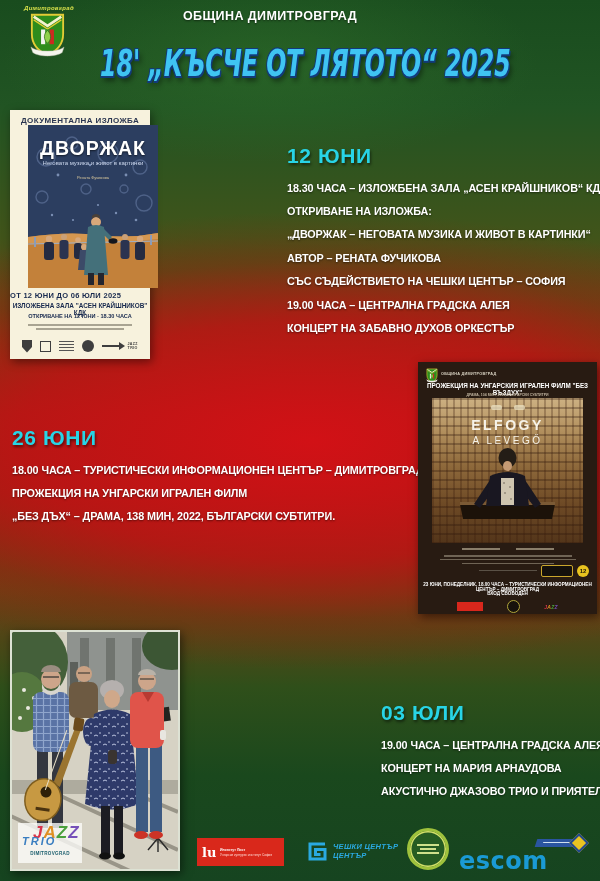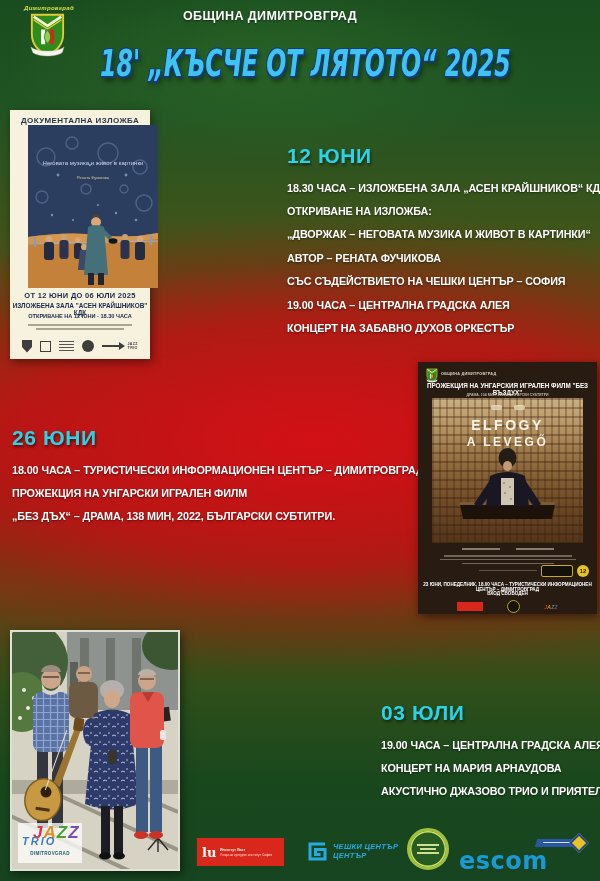--- a/index.html
+++ b/index.html
@@ -23,21 +23,21 @@
     text-shadow:2px 2px 0 #123a7a,-1px -1px 0 #123a7a,1px -1px 0 #123a7a,-1px 2px 0 #123a7a,4px 5px 6px rgba(0,0,0,.45);}
 
   
   .dvorak{position:absolute;left:10px;top:110px;width:140px;height:249px;background:#f7f2dd;box-shadow:2px 3px 9px rgba(0,0,0,.45);}
   .dv-tag{position:absolute;top:6px;left:0;right:0;text-align:center;font-weight:bold;font-size:8px;color:#2a3550;letter-spacing:.4px;}
   .dv-art{position:absolute;left:18px;top:15px;width:130px;height:163px;overflow:hidden;background:#2c3e60;}
   .dv-art svg{position:absolute;left:0;top:0;}
   .dv-title{position:absolute;top:12px;left:0;right:0;text-align:center;font-weight:bold;font-size:19.5px;color:#fff;letter-spacing:1px;text-shadow:0 1px 2px rgba(0,0,0,.6);}
   .dv-sub{position:absolute;top:35px;left:0;right:0;text-align:center;font-size:6px;color:#cdd8ee;}
   .dv-author{position:absolute;top:50px;left:0;right:0;text-align:center;font-size:4px;color:#d9c79c;}
-  .dv-dates{position:absolute;top:181px;left:0;right:0;text-align:center;font-weight:bold;font-size:7.5px;color:#17294e;letter-spacing:.3px;}
+  .dv-dates{position:absolute;top:181px;left:0;right:0;text-align:left;font-weight:bold;font-size:7.5px;color:#17294e;letter-spacing:.3px;}
   .dv-venue{position:absolute;top:192px;left:0;right:0;text-align:center;font-weight:bold;font-size:6.4px;color:#17294e;}
   .dv-opening{position:absolute;top:203px;left:0;right:0;text-align:center;font-weight:bold;font-size:5.6px;color:#17294e;}
   .dv-fine{position:absolute;top:214px;left:0;right:0;}
   .dv-fine i{display:block;width:104px;height:1.6px;background:#a9a492;margin:0 auto 2.6px auto;}
   .dv-fine i.short{width:88px;}
   .dv-logos{position:absolute;left:12px;right:12px;top:228px;height:16px;display:flex;justify-content:space-between;align-items:center;}
   .dvl-shield{width:10px;height:13px;background:#3e3e3e;clip-path:polygon(0 0,100% 0,100% 58%,50% 100%,0 58%);}
   .dvl-sq{width:9px;height:9px;border:1.5px solid #3e3e3e;}
   .dvl-circle{width:12px;height:12px;border-radius:50%;background:#3e3e3e;}
   .dvl-bars{width:15px;height:10px;background:repeating-linear-gradient(180deg,#555 0 1px,transparent 1px 3px);}
@@ -62,21 +62,21 @@
   .fp-heading{position:absolute;left:0;top:20px;width:200%;transform:scale(.5);transform-origin:0 0;text-align:center;font-size:12.6px;font-weight:bold;color:#fff;}
   .fp-subheading{position:absolute;left:0;top:31px;width:200%;transform:scale(.5);transform-origin:0 0;text-align:center;font-size:7px;font-weight:bold;color:#bfb29e;}
   .fp-still{position:absolute;left:14px;top:36px;width:151px;height:145px;overflow:hidden;
     background:
       repeating-linear-gradient(90deg, rgba(58,28,12,.28) 0 2px, rgba(0,0,0,0) 2px 7px),
       repeating-linear-gradient(180deg, rgba(40,18,8,.30) 0 2px, rgba(0,0,0,0) 2px 9px),
       linear-gradient(180deg,#cdb183 0%,#b3915f 22%,#8f6a3c 46%,#6f4b26 72%,#53351a 100%);}
   .fp-laurels{position:absolute;top:7px;left:0;right:0;display:flex;justify-content:center;gap:12px;}
   .fp-laurels i{display:block;width:11px;height:5px;background:rgba(235,225,195,.75);border-radius:2px;}
   .fp-title1{position:absolute;top:19px;left:0;right:0;text-align:center;font-weight:bold;font-size:14px;color:#f6f3e9;letter-spacing:2.5px;}
-  .fp-title2{position:absolute;top:37px;left:0;right:0;text-align:center;font-weight:bold;font-size:12px;color:#f6f3e9;letter-spacing:2.5px;}
+  .fp-title2{position:absolute;top:37px;left:0;right:0;text-align:center;font-weight:normal;font-size:10px;color:#f6f3e9;letter-spacing:2.5px;}
   .fp-fig{position:absolute;left:0;top:0;}
   .fp-names{position:absolute;top:186px;left:0;right:0;display:flex;justify-content:center;gap:16px;}
   .fp-names i{display:block;width:38px;height:2px;background:#8a7e6a;}
   .fp-credits{position:absolute;top:193px;left:0;right:0;}
   .fp-credits i{display:block;height:1.5px;background:#6f6455;margin:0 auto 2.4px auto;}
   .fp-credits i.c1{width:128px;}.fp-credits i.c2{width:136px;}.fp-credits i.c3{width:92px;}
   .fp-divline{position:absolute;top:208px;left:0;right:0;}
   .fp-divline i{display:block;width:58px;height:1.2px;background:#5a5146;margin:0 auto;}
   .fp-badges{position:absolute;right:8px;top:203px;display:flex;gap:4px;align-items:center;}
   .fp-award{width:30px;height:10px;background:#14100c;border:1px solid #caa62c;border-radius:2px;}
@@ -193,20 +193,21 @@
         <path d="M52 125 L60 125 L62 145 L50 145 Z" fill="#3c4a68"></path>
 
         <circle cx="68" cy="97" r="5" fill="#d9a87a"></circle>
         <path d="M64 94 a5 5 0 0 1 8 0 l0 -3 a5 5 0 0 0 -8 0 Z" fill="#4a4038"></path>
         <path d="M60 102 Q68 98 76 102 L80 150 L56 150 Z" fill="#44707a"></path>
         <rect x="60" y="148" width="6" height="12" fill="#23252e"></rect>
         <rect x="70" y="148" width="6" height="12" fill="#23252e"></rect>
         <path d="M76 104 L84 112 L81 115 L74 108 Z" fill="#44707a"></path>
         <ellipse cx="85" cy="116" rx="4.5" ry="2.8" fill="#14151c"></ellipse>
       </svg>
+      <div class="dv-title">ДВОРЖАК</div>
       <div class="dv-sub">Неговата музика и живот в картинки</div>
       <div class="dv-author">Рената Фучикова</div>
     </div>
     <div class="dv-dates">ОТ 12 ЮНИ ДО 06 ЮЛИ 2025</div>
     <div class="dv-venue">ИЗЛОЖБЕНА ЗАЛА "АСЕН КРАЙШНИКОВ" КДК</div>
     <div class="dv-opening">ОТКРИВАНЕ НА 12 ЮНИ - 18.30 ЧАСА</div>
     <div class="dv-fine">
         <i></i>
         <i class="short"></i>
       </div>

